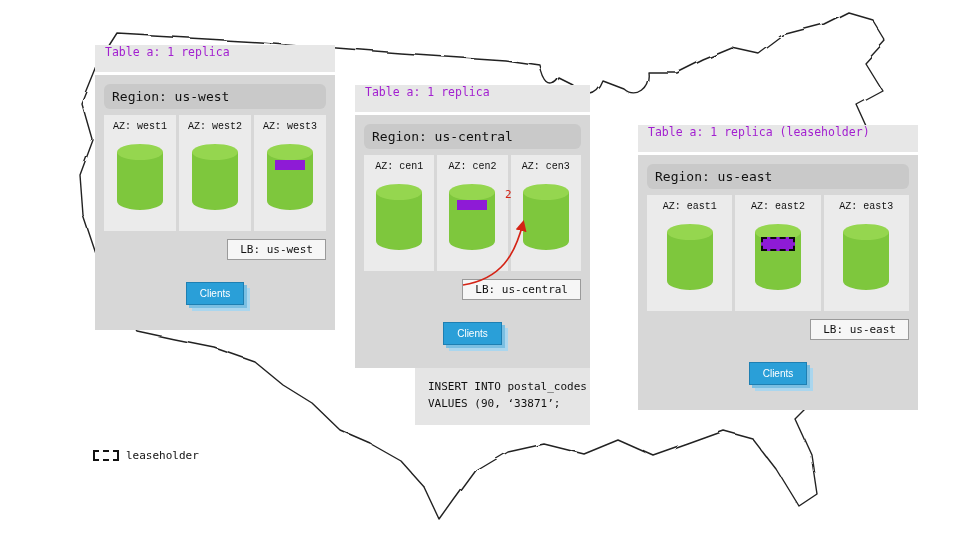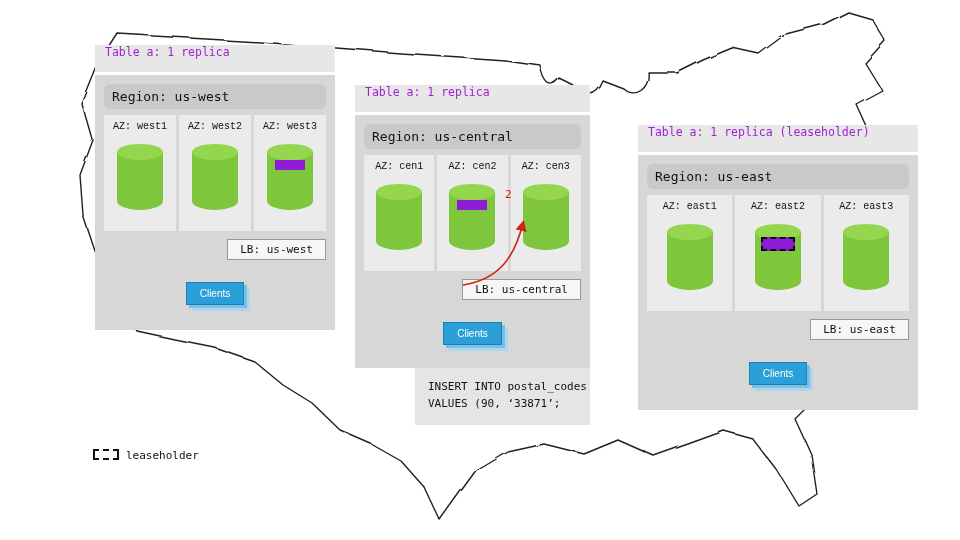--- a/index.html
+++ b/index.html
@@ -53,21 +53,21 @@
 
   .arrow-svg { position:absolute; left:0; top:0; width:235px; height:283px; pointer-events:none; }
   .arrow-label { position:absolute; left:150px; top:103px; color:#d42315; font-size:11px; pointer-events:none; }
 
   .sql-note {
     position:absolute; left:415px; top:368px; width:175px; height:57px;
     background:#e5e5e5; font-size:11px; line-height:1.55; padding:10px 0 0 13px;
     white-space:nowrap;
   }
 
-  .legend { position:absolute; left:93px; top:449px; display:flex; gap:7px; }
+  .legend { position:absolute; left:93px; top:449px; display:flex; align-items:center; gap:7px; }
   .legend-swatch { display:inline-block; width:26px; height:11px; border:2px dashed #111; background:#fefefe; }
   .legend-label { font-size:11px; }
 </style>
 </head>
 <body>
 
 <svg class="us-map" viewBox="0 0 960 540" aria-hidden="true">
   <defs>
     <filter id="rough" x="-5%" y="-5%" width="110%" height="110%">
       <feTurbulence type="fractalNoise" baseFrequency="0.015" numOctaves="4" seed="7" result="n"></feTurbulence>

